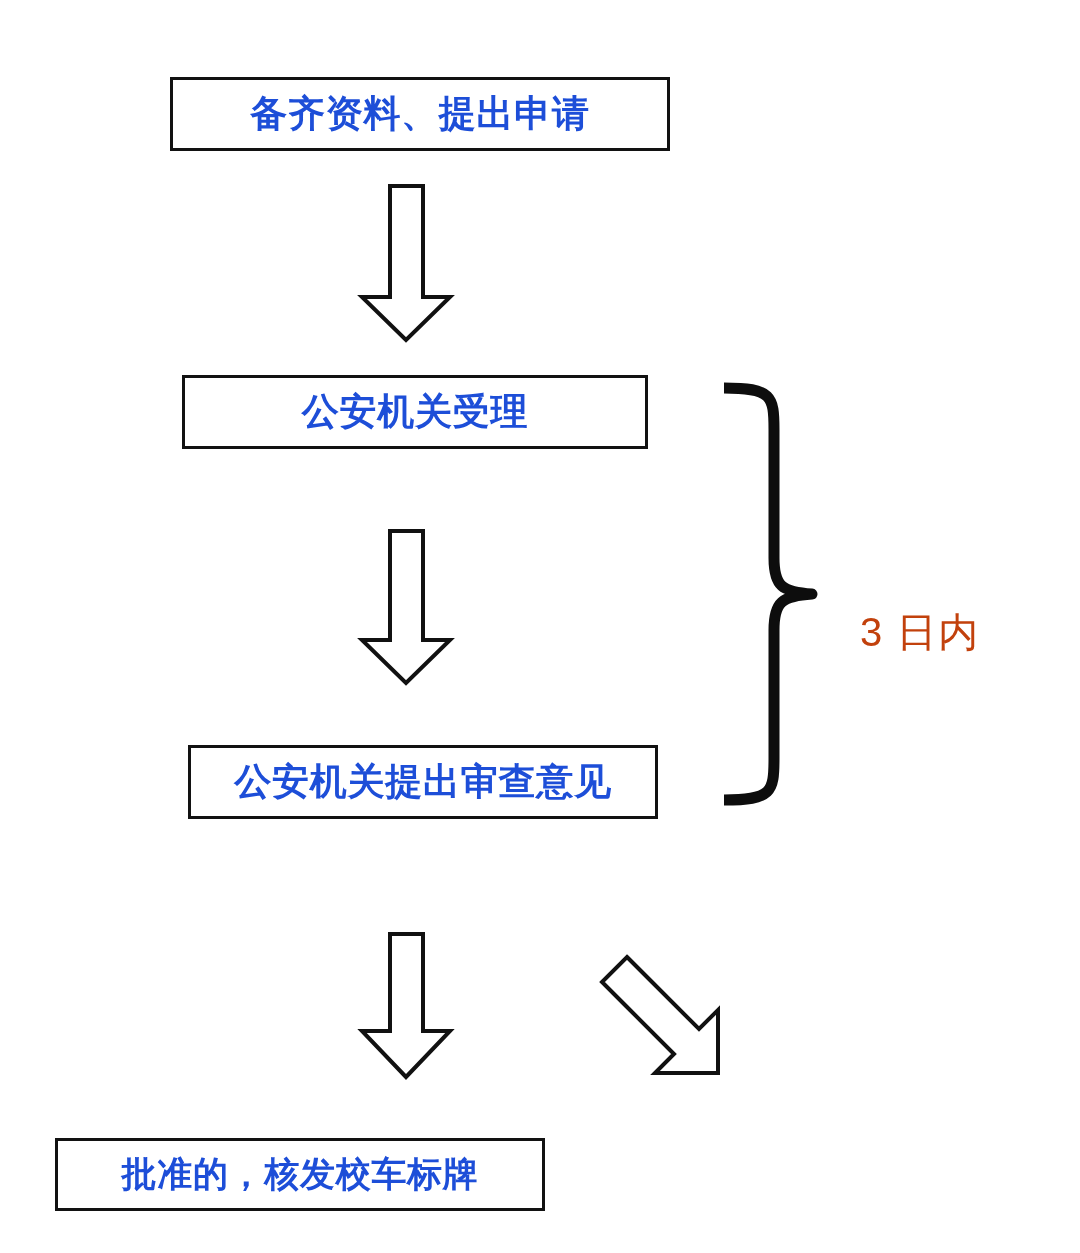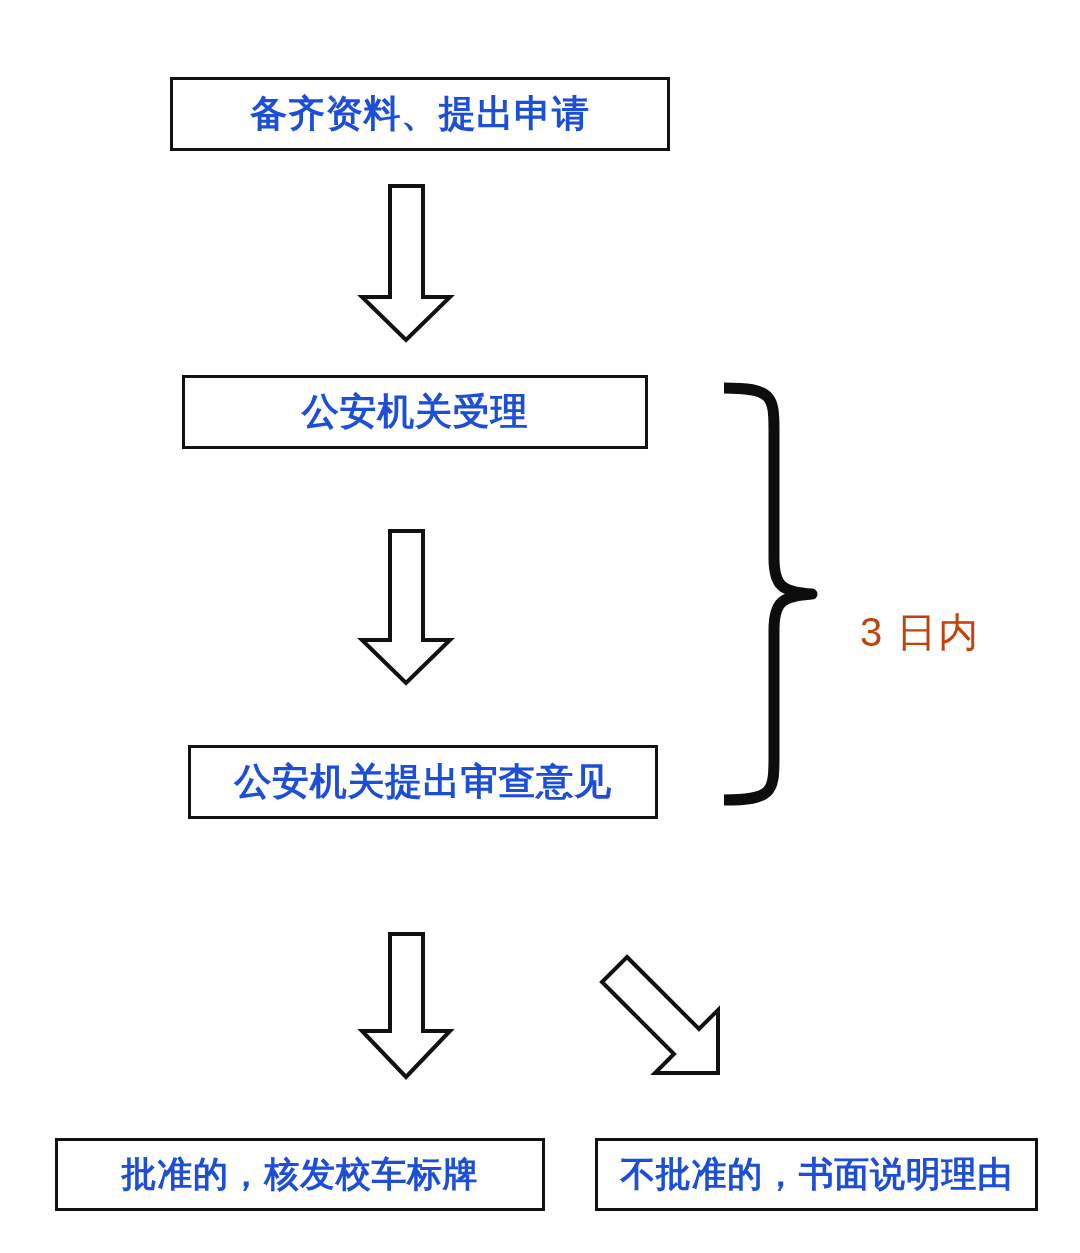--- a/index.html
+++ b/index.html
@@ -146,17 +146,14 @@
   <div class="arrow" id="arrow-review-to-reject">
     <svg width="160" height="150" viewBox="0 0 160 150" aria-hidden="true">
       <polygon class="arrow-shape" points="42,12 66,36 114,84 133,65 133,128 70,128 89,109 41,61 17,37"></polygon>
     </svg>
   </div>
 
   <div class="node" id="node-approved">
     <span class="node-label">批准的，核发校车标牌</span>
   </div>
 
-  <div class="node" id="node-rejected">
-    <span class="node-label">不批准的，书面说明理由</span>
-  </div>
 
 </div>
 
 </body></html>

